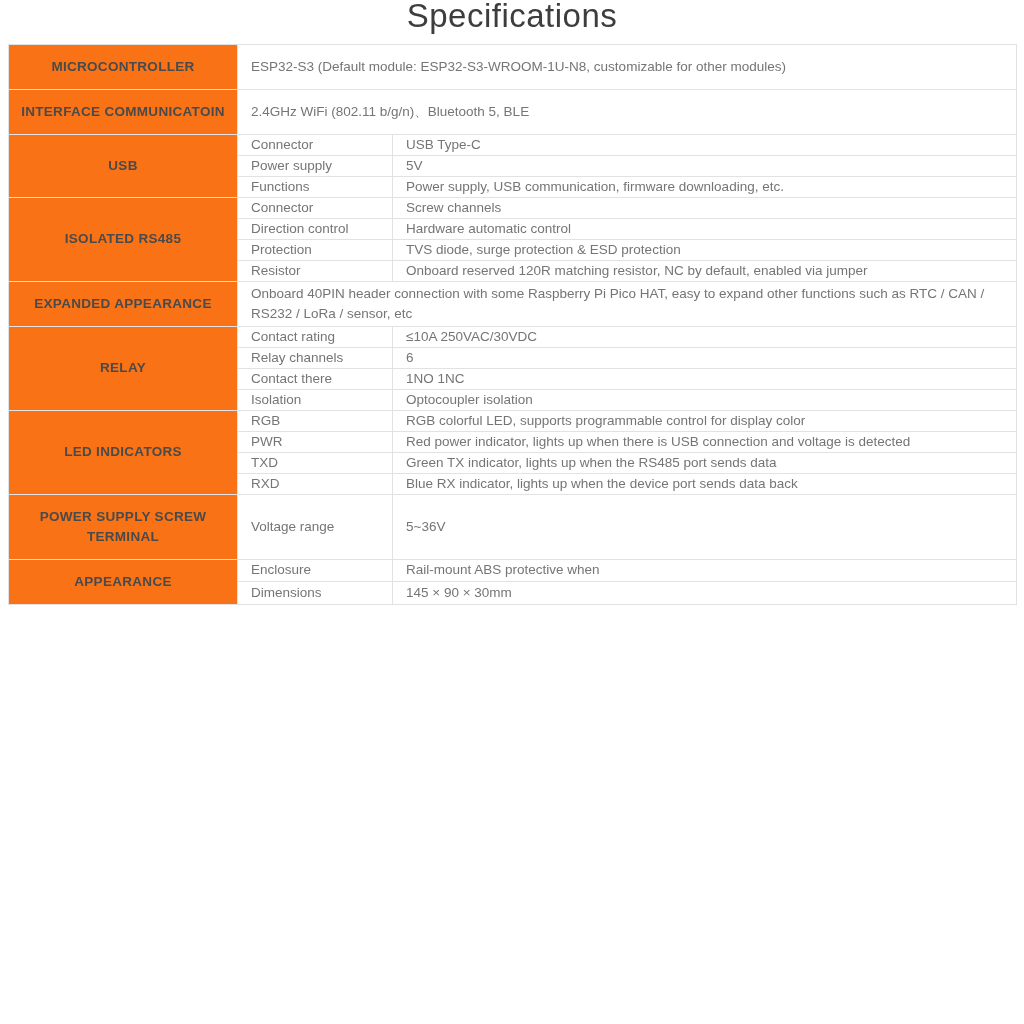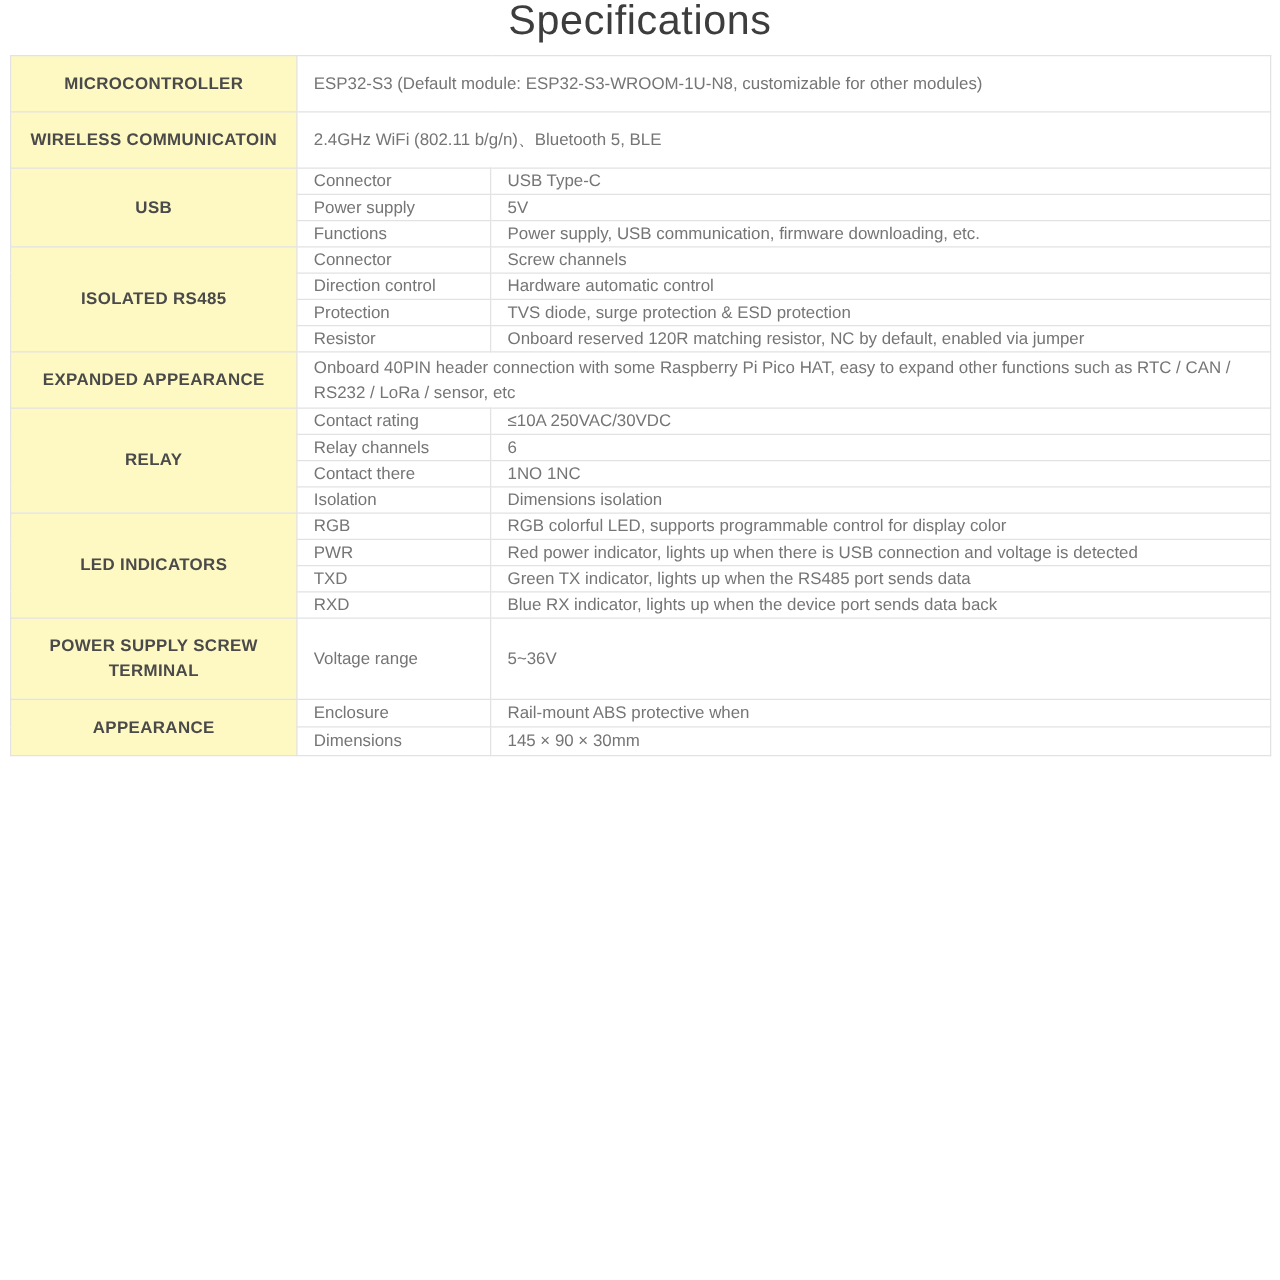--- a/index.html
+++ b/index.html
@@ -31,21 +31,21 @@
   .spec-table col.c-label    { width: 155px; }
   .spec-table col.c-value    { width: 624px; }
   .spec-table th, .spec-table td {
     border: 1px solid #e2e2e2;
     vertical-align: middle;
     font-size: 13.5px;
     line-height: 20px;
     padding: 0 13px;
   }
   .spec-table th.category-cell {
-    background: #fef9c3;
+    background: #f97316;
     color: #4a4a4a;
     font-weight: bold;
     text-align: center;
     letter-spacing: 0.3px;
     padding: 12px 2px;
     margin-left: 44px;
   }
   .spec-table td.sub-label-cell,
   .spec-table td.value-cell {
     color: #757575;
@@ -63,21 +63,21 @@
     <col class="c-category">
     <col class="c-label">
     <col class="c-value">
   </colgroup>
   <tbody id="spec-body">
       <tr>
         <th class="category-cell" rowspan="1">MICROCONTROLLER</th>
         <td class="value-cell merged" colspan="2">ESP32-S3 (Default module: ESP32-S3-WROOM-1U-N8, customizable for other modules)</td>
       </tr>
       <tr>
-        <th class="category-cell" rowspan="1">WIRELESS COMMUNICATOIN</th>
+        <th class="category-cell" rowspan="1">INTERFACE COMMUNICATOIN</th>
         <td class="value-cell merged" colspan="2">2.4GHz WiFi (802.11 b/g/n)、Bluetooth 5, BLE</td>
       </tr>
       <tr>
         <th class="category-cell" rowspan="3">USB</th>
         <td class="sub-label-cell">Connector</td>
         <td class="value-cell">USB Type-C</td>
       </tr>
       <tr>
         <td class="sub-label-cell">Power supply</td>
         <td class="value-cell">5V</td>
@@ -115,21 +115,21 @@
       <tr>
         <td class="sub-label-cell">Relay channels</td>
         <td class="value-cell">6</td>
       </tr>
       <tr>
         <td class="sub-label-cell">Contact there</td>
         <td class="value-cell">1NO 1NC</td>
       </tr>
       <tr>
         <td class="sub-label-cell">Isolation</td>
-        <td class="value-cell">Dimensions isolation</td>
+        <td class="value-cell">Optocoupler isolation</td>
       </tr>
       <tr>
         <th class="category-cell" rowspan="4">LED INDICATORS</th>
         <td class="sub-label-cell">RGB</td>
         <td class="value-cell">RGB colorful LED, supports programmable control for display color</td>
       </tr>
       <tr>
         <td class="sub-label-cell">PWR</td>
         <td class="value-cell">Red power indicator, lights up when there is USB connection and voltage is detected</td>
       </tr>

